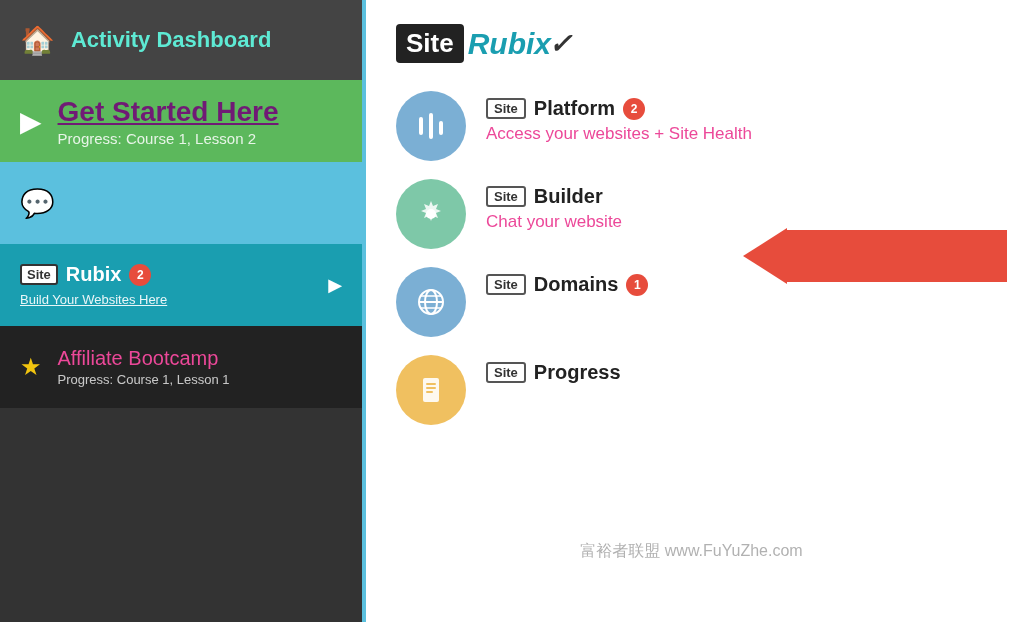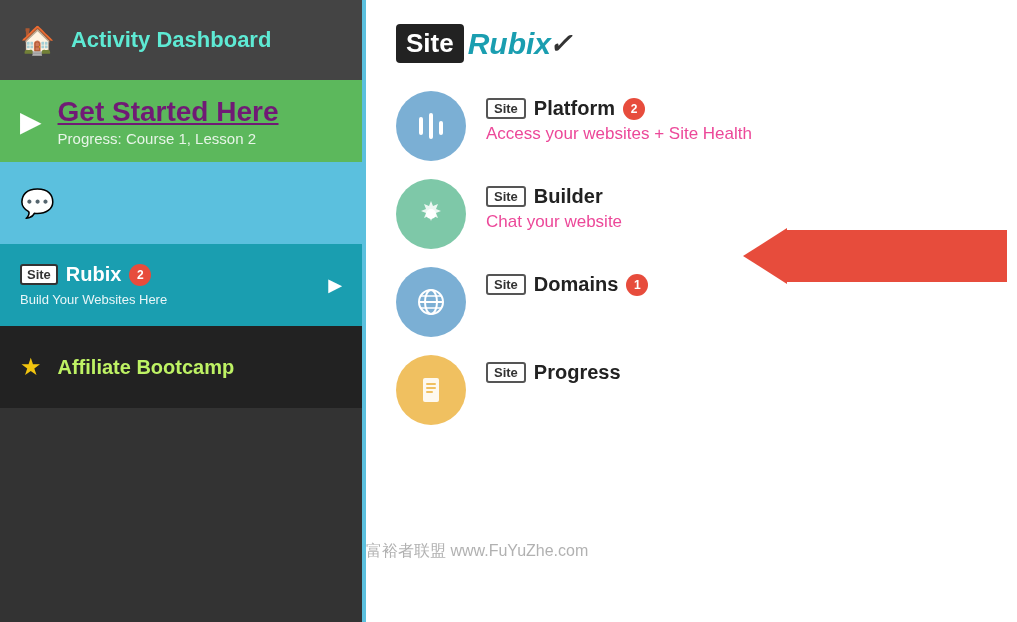--- a/index.html
+++ b/index.html
@@ -141,20 +141,21 @@
       height: 22px;
       display: flex;
       align-items: center;
       justify-content: center;
     }
 
     .siterubix-subtitle {
       color: rgba(255,255,255,0.9);
       font-size: 13px;
       margin-top: 6px;
+      text-decoration: underline;
     }
 
     .chevron-right {
       color: #fff;
       font-size: 18px;
       margin-left: auto;
     }
 
     .sidebar-item-affiliate {
       background: #222;
@@ -165,23 +166,23 @@
       gap: 16px;
       cursor: pointer;
     }
 
     .affiliate-icon {
       font-size: 24px;
       color: #f1c40f;
     }
 
     .affiliate-text .title {
-      color: #bef264;
+      color: #ec4899;
       font-size: 20px;
-      font-weight: bold;
+      font-weight: normal;
     }
 
     .affiliate-text .subtitle {
       color: rgba(255,255,255,0.75);
       font-size: 13px;
       margin-top: 2px;
     }
 
     
     .main-content {
@@ -279,20 +280,21 @@
       font-size: 17px;
       margin-top: 4px;
     }
 
     
     .watermark {
       position: absolute;
       bottom: 60px;
       left: 0;
       right: 0;
+      text-align: center;
       color: rgba(100,100,100,0.5);
       font-size: 16px;
       pointer-events: none;
     }
   </style>
 </head>
 <body>
 
 <div class="sidebar">
 
@@ -322,20 +324,21 @@
       </div>
       <div class="siterubix-subtitle">Build Your Websites Here</div>
     </div>
     <span class="chevron-right">▶</span>
   </div>
 
   <div class="sidebar-item-affiliate">
     <span class="affiliate-icon">★</span>
     <div class="affiliate-text">
       <div class="title">Affiliate Bootcamp</div>
+      <div class="subtitle">Progress: Course 1, Lesson 1</div>
     </div>
   </div>
 
 </div>
 
 <div class="main-content">
 
   <div class="siterubix-logo">
     <span class="logo-site-box">Site</span>
     <span class="logo-rubix">Rubix</span>

